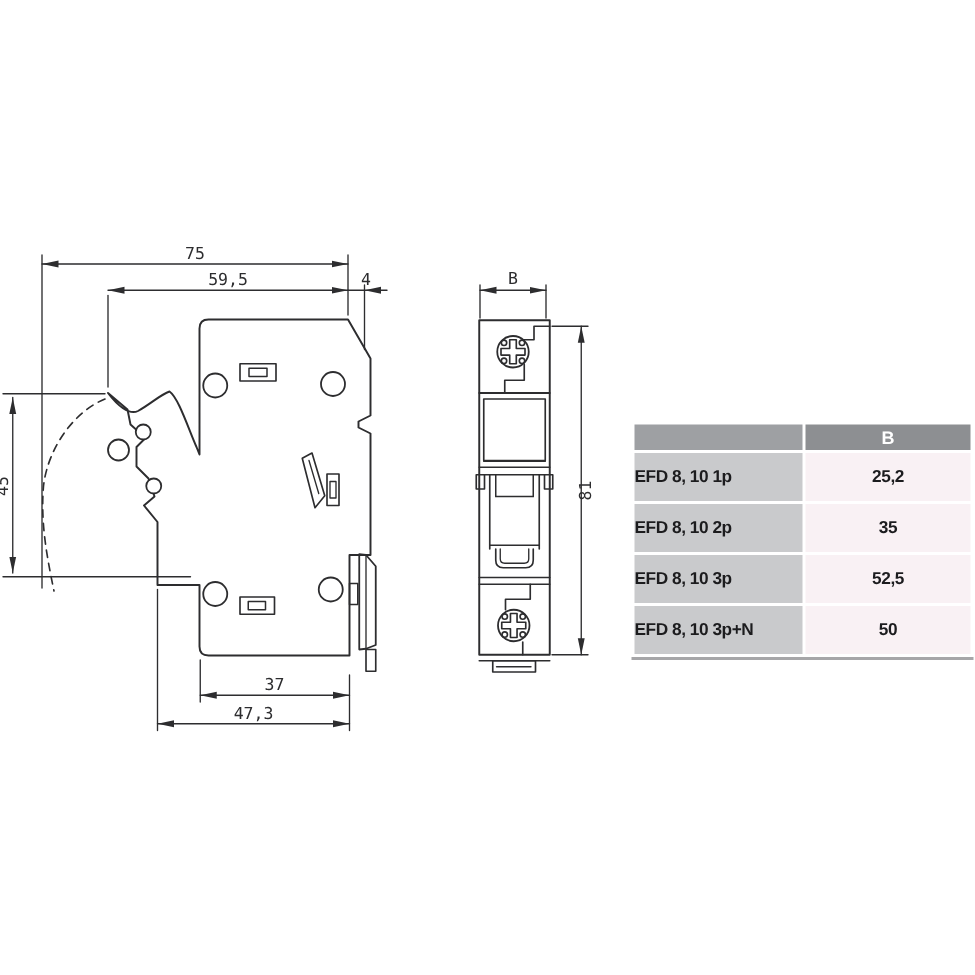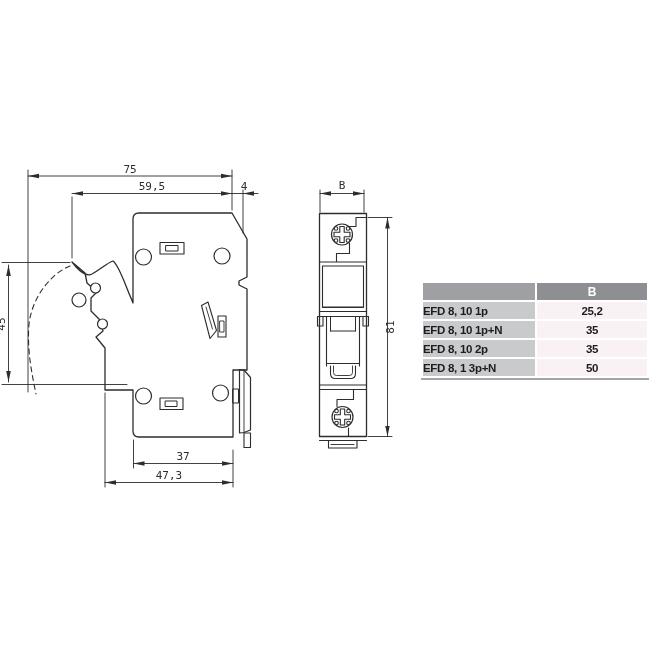--- a/index.html
+++ b/index.html
@@ -7,21 +7,21 @@
           font-family:"Liberation Sans",sans-serif;}
   svg text{font-family:"DejaVu Sans Mono",monospace;font-size:11px;fill:#2d2d2f;}
   .drawing-svg{position:absolute;left:0;top:0;}
 
   
   .spec-table{position:absolute;left:421px;top:281px;border-collapse:separate;border-spacing:2px;
               border-bottom:2px solid #a6a6a8;}
   .spec-table td,.spec-table th{padding:0;margin:0;vertical-align:middle;
               font-weight:bold;font-size:11.5px;letter-spacing:-0.3px;color:var(--text,#1c1c1e);}
   .spec-table th{height:17px;}
-  .spec-table td{height:17px;}
+  .spec-table td{height:32px;}
   .col-model{width:112px;text-align:left;padding-left:7px;background:var(--label-bg,#c9cacc);}
   .col-b{width:110px;text-align:center;background:var(--value-bg,#f9f1f4);}
   th.col-model{background:var(--header-bg-left,#9ea0a3);}
   th.col-b{background:var(--header-bg,#8d8f92);color:var(--header-text,#ffffff);
            font-size:12px;letter-spacing:0;}
 </style>
 </head>
 <body>
 
 <div class="canvas">
@@ -185,27 +185,27 @@
         <th class="col-model"></th>
         <th class="col-b">B</th>
       </tr>
     </thead>
     <tbody>
       <tr>
         <td class="col-model">EFD 8, 10 1p</td>
         <td class="col-b">25,2</td>
       </tr>
       <tr>
-        <td class="col-model">EFD 8, 10 1p+N</td>
-        <td class="col-b">35</td>
-      </tr>
-      <tr>
         <td class="col-model">EFD 8, 10 2p</td>
         <td class="col-b">35</td>
       </tr>
       <tr>
-        <td class="col-model">EFD 8, 1 3p+N</td>
+        <td class="col-model">EFD 8, 10 3p</td>
+        <td class="col-b">52,5</td>
+      </tr>
+      <tr>
+        <td class="col-model">EFD 8, 10 3p+N</td>
         <td class="col-b">50</td>
       </tr>
     </tbody>
   </table>
 
 </div>
 
 </body></html>

